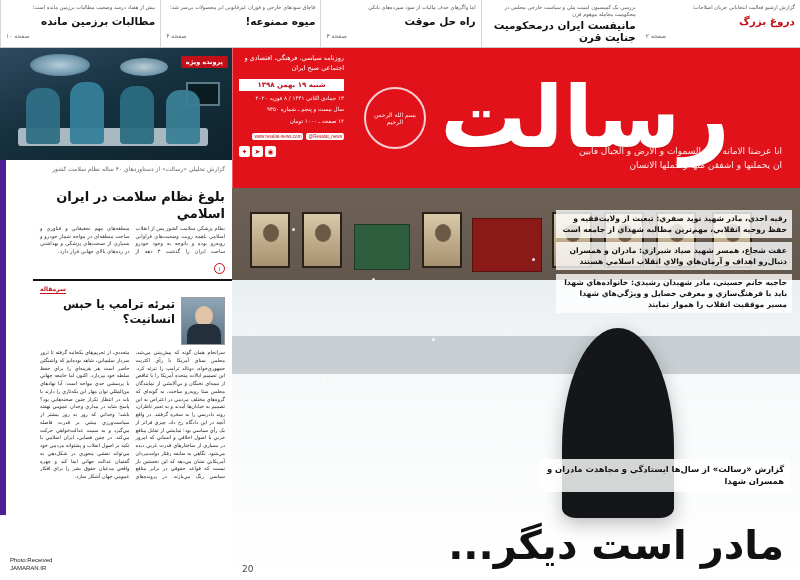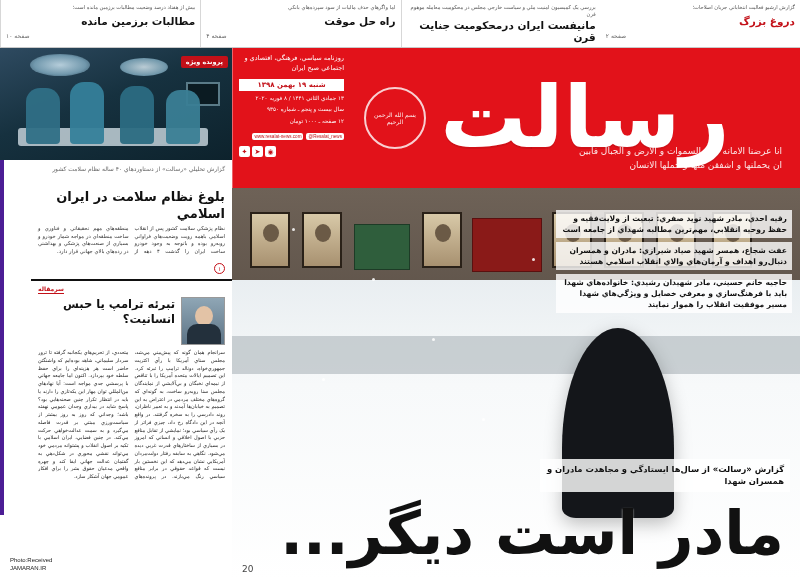--- a/index.html
+++ b/index.html
@@ -66,21 +66,21 @@
     width: 800px;
     height: 532px;
   }
 
   
   .left-col {
     order: 2;
     width: 232px;
     height: 467px;
     background: #fff;
-    border-left: 4px solid #4c1d95;
+    border-left: 6px solid #4c1d95;
     display: flex;
     flex-direction: column;
     padding-left: 27px;
   }
 
   .photo-top {
     position: relative;
     width: 232px;
     height: 112px;
     background: linear-gradient(160deg,#2e4a60 0%, #16313f 45%, #0d222c 100%);
@@ -369,21 +369,21 @@
     font-size: 8.4px;
     font-weight: bold;
     color: #111;
     line-height: 1.5;
   }
 
   .hero-headline {
     position: absolute;
     bottom: 12px; right: 16px;
     color: #111;
-    font-size: 60px;
+    font-size: 40px;
     font-weight: bold;
     letter-spacing: -1px;
     text-shadow: 0 1px 2px rgba(255,255,255,.8);
   }
   .page-badge {
     position: absolute;
     bottom: 6px; left: 10px;
     color: #444;
     font-size: 9px;
   }
@@ -406,20 +406,25 @@
       <div class="head">مانيفست ايران درمحکوميت جنايت قرن</div>
       <div class="pagenum">صفحه ۳</div>
     </div>
 
     <div class="teaser">
       <div class="kicker">اما واگرهاي حذف ماليات از سود سپرده‌هاي بانکي</div>
       <div class="head">راه حل موقت</div>
       <div class="pagenum">صفحه ۴</div>
     </div>
 
+    <div class="teaser">
+      <div class="kicker">قاچاق سودهاي خارجي و فوران غيرقانوني ابر محصولات بي‌سر شد؛</div>
+      <div class="head">ميوه ممنوعه!</div>
+      <div class="pagenum">صفحه ۴</div>
+    </div>
 
     <div class="teaser">
       <div class="kicker">بيش از هفتاد درصد وضعيت مطالبات برزمين مانده است؛</div>
       <div class="head">مطالبات برزمين مانده</div>
       <div class="pagenum">صفحه ۱۰</div>
     </div>
 
   </div>
 
   <div class="body">

